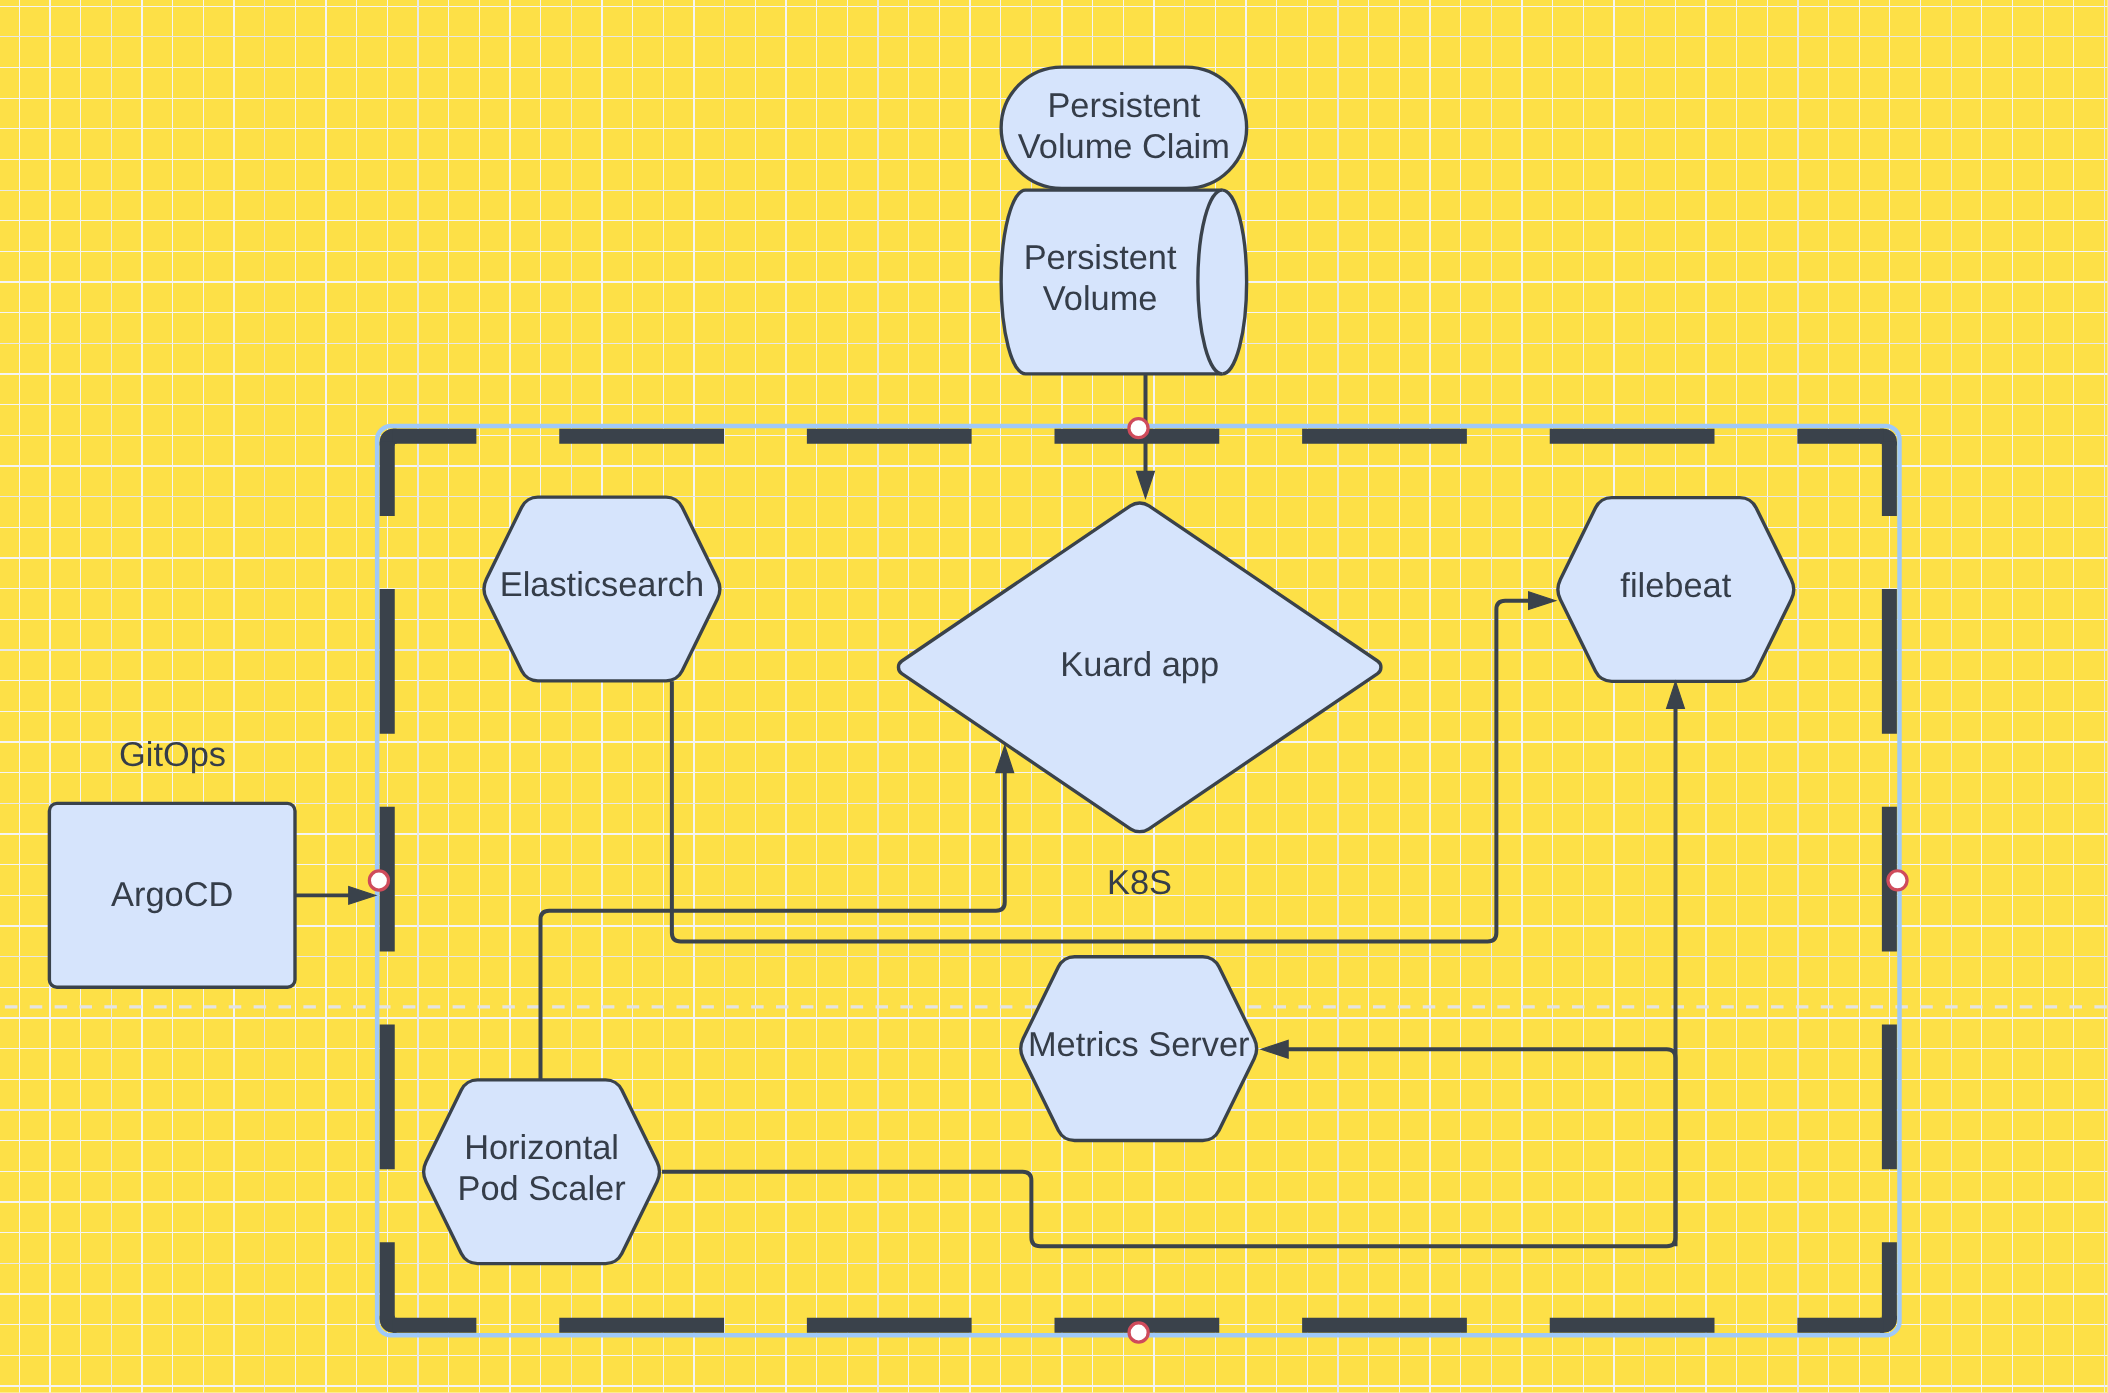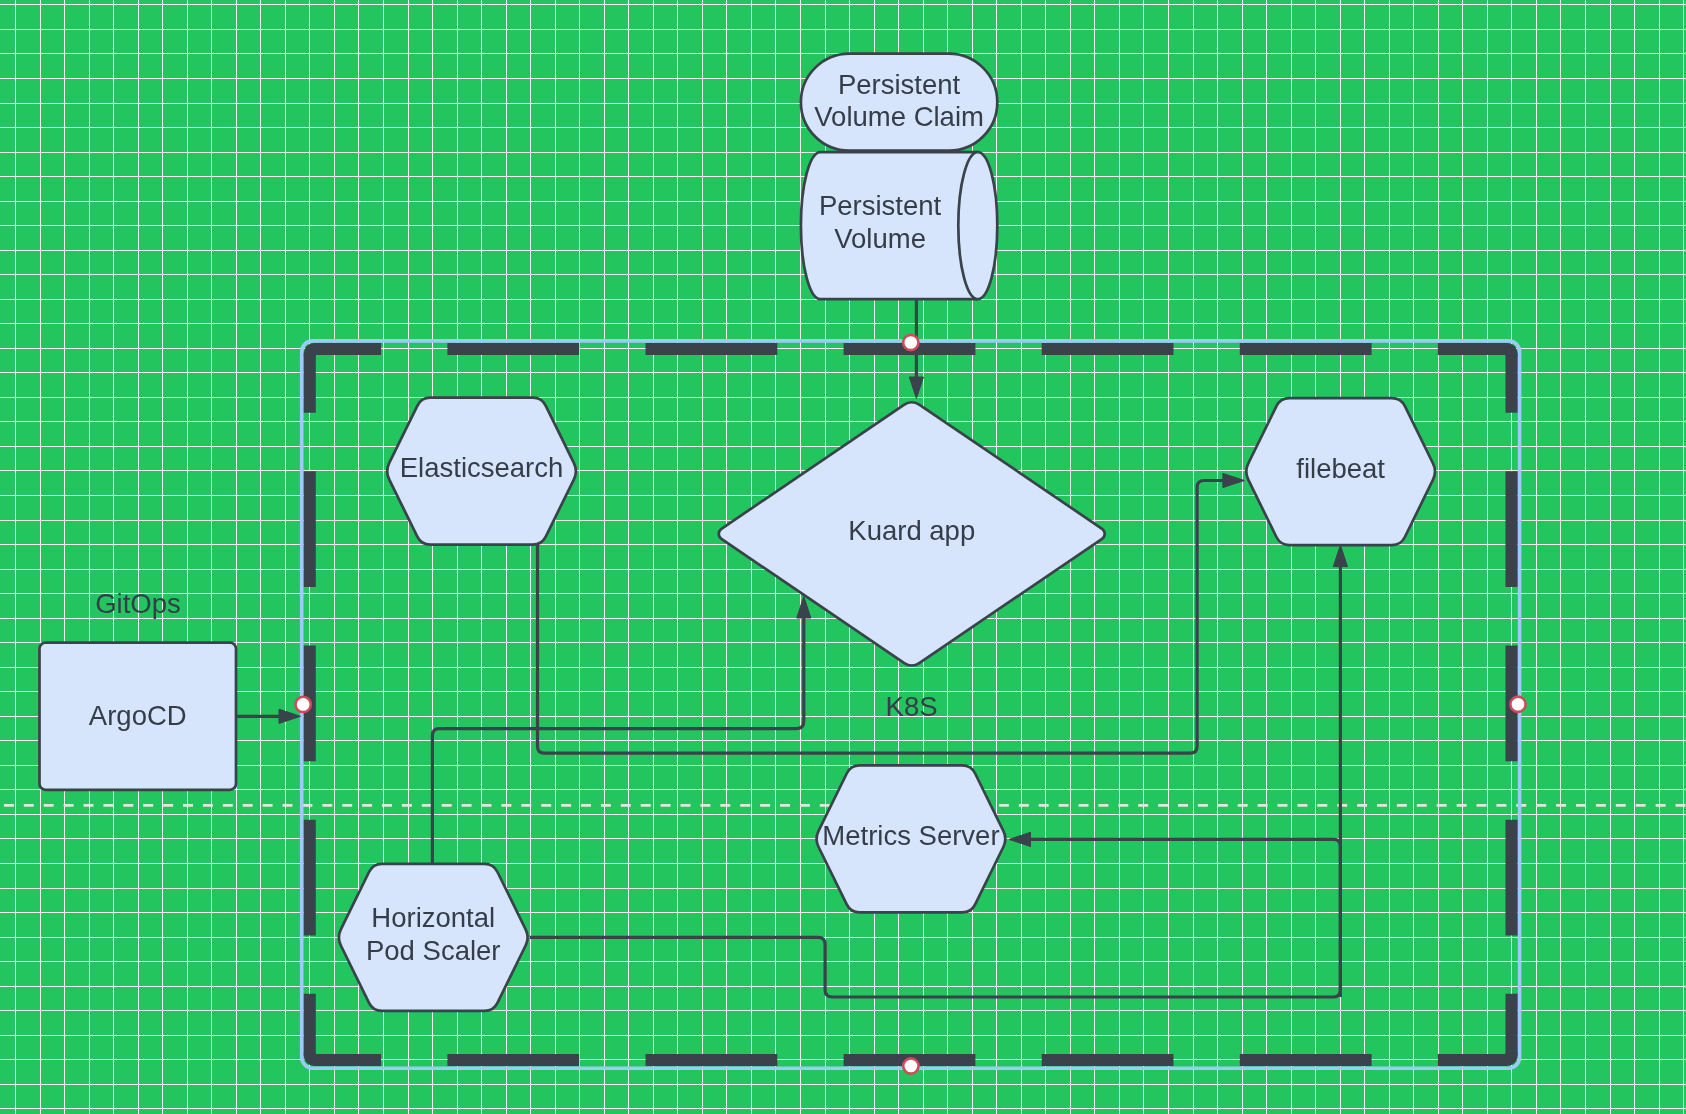--- a/index.html
+++ b/index.html
@@ -2,21 +2,21 @@
 <html><head>
 <meta charset="utf-8">
 <title>K8S Architecture Diagram</title>
 <style>
   html, body { margin:0; padding:0; background:#ffffff; }
   body {
     width:1686px; height:1114px;
     font-family:"Liberation Sans", sans-serif;
     overflow:hidden;
   }
-  #canvas { position:relative; width:1686px; height:1114px; background:#22c55e; }
+  #canvas { position:relative; width:1686px; height:1114px; background:#fde047; }
   #grid, #diagram { position:absolute; left:0; top:0; }
   svg text { -webkit-font-smoothing: antialiased; }
   text.node-label {
     fill:#353d49;
     font-family:"Liberation Sans", sans-serif;
     text-anchor:middle;
   }
   text.free-label {
     fill:#353d49;
     font-family:"Liberation Sans", sans-serif;

